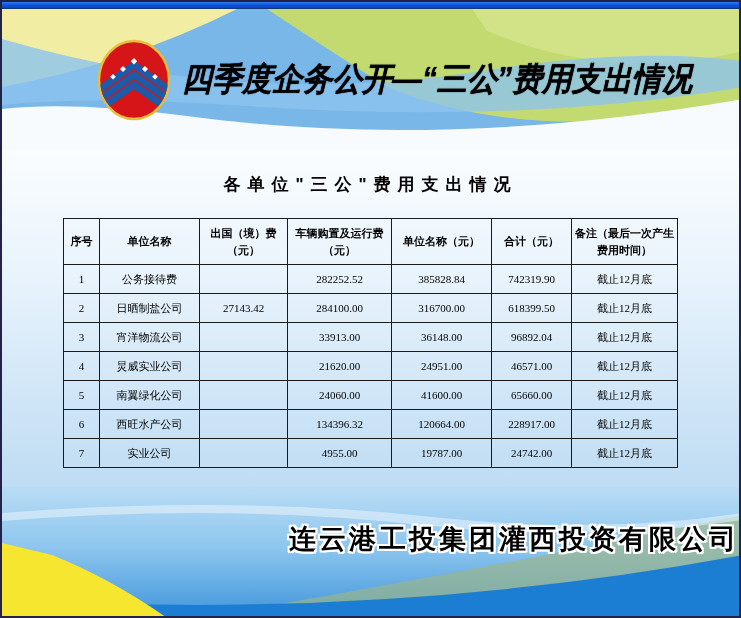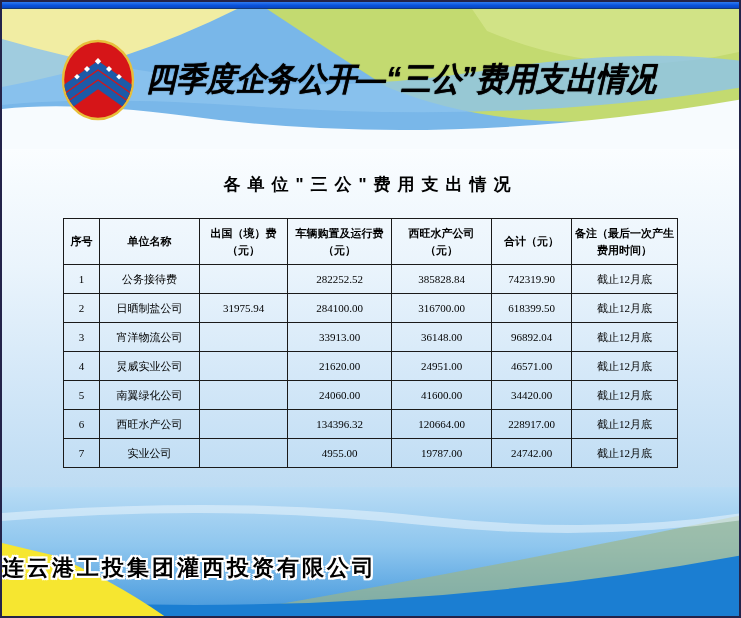--- a/index.html
+++ b/index.html
@@ -23,20 +23,21 @@
   
   .header {
     position: relative; height: 140px; width: 100%;
     background: #79b7e9; overflow: hidden;
   }
   .header svg.deco { position: absolute; inset: 0; }
   .header-content {
     position: absolute; inset: 0;
     display: flex; align-items: center;
     padding-left: 58px;
+    margin-left: 36px;
   }
   .logo { width: 76px; height: 84px; flex: 0 0 auto; margin-top: 2px; }
   .main-title {
     font-size: 30px; font-weight: 900; font-style: italic;
     color: #000; letter-spacing: 0px;
     margin-left: 10px; white-space: nowrap;
     transform: scaleY(1.08);
     text-shadow: 0 0 1px #000;
   }
   
@@ -64,23 +65,23 @@
   table.expense th { font-weight: 700; height: 46px; line-height: 1.5; }
   table.expense td { height: 29px; font-weight: 400; }
   
   .footer {
     position: relative; height: 133px; width: 100%;
     background: linear-gradient(180deg, #b9dcf5 0%, #8ec6ee 45%, #5ba6e2 80%, #3e92d8 100%);
     overflow: hidden;
   }
   .footer svg.deco { position: absolute; inset: 0; }
   .footer-text {
-    position: absolute; width: 100%; top: 66px;
-    text-align: left;
-    font-size: 22px; font-weight: 900; color: #000;
+    position: absolute; width: 100%; top: 34px;
+    text-align: right;
+    font-size: 27px; font-weight: 900; color: #000;
     letter-spacing: 3px; white-space: nowrap;
     text-shadow:
       -2px 0 0 #fff, 2px 0 0 #fff, 0 -2px 0 #fff, 0 2px 0 #fff,
       -2px -2px 0 #fff, 2px -2px 0 #fff, -2px 2px 0 #fff, 2px 2px 0 #fff;
   }
 </style>
 </head>
 <body>
 
 <div class="screen">
@@ -134,39 +135,39 @@
           <col style="width:100px">
           <col style="width:80px">
         <col style="width:106px">
       </colgroup>
       <thead>
         <tr>
           <th>序号</th>
           <th>单位名称</th>
           <th>出国（境）费（元）</th>
           <th>车辆购置及运行费（元）</th>
-          <th>西旺水产公司（元）</th>
+          <th>单位名称（元）</th>
           <th>合计（元）</th>
           <th>备注（最后一次产生费用时间）</th>
         </tr>
       </thead>
       <tbody id="table-body">
           <tr>
             <td>1</td>
             <td>公务接待费</td>
             <td></td>
             <td>282252.52</td>
             <td>385828.84</td>
             <td>742319.90</td>
             <td>截止12月底</td>
           </tr>
           <tr>
             <td>2</td>
             <td>日晒制盐公司</td>
-            <td>31975.94</td>
+            <td>27143.42</td>
             <td>284100.00</td>
             <td>316700.00</td>
             <td>618399.50</td>
             <td>截止12月底</td>
           </tr>
           <tr>
             <td>3</td>
             <td>宵洋物流公司</td>
             <td></td>
             <td>33913.00</td>
@@ -182,21 +183,21 @@
             <td>24951.00</td>
             <td>46571.00</td>
             <td>截止12月底</td>
           </tr>
           <tr>
             <td>5</td>
             <td>南翼绿化公司</td>
             <td></td>
             <td>24060.00</td>
             <td>41600.00</td>
-            <td>34420.00</td>
+            <td>65660.00</td>
             <td>截止12月底</td>
           </tr>
           <tr>
             <td>6</td>
             <td>西旺水产公司</td>
             <td></td>
             <td>134396.32</td>
             <td>120664.00</td>
             <td>228917.00</td>
             <td>截止12月底</td>

